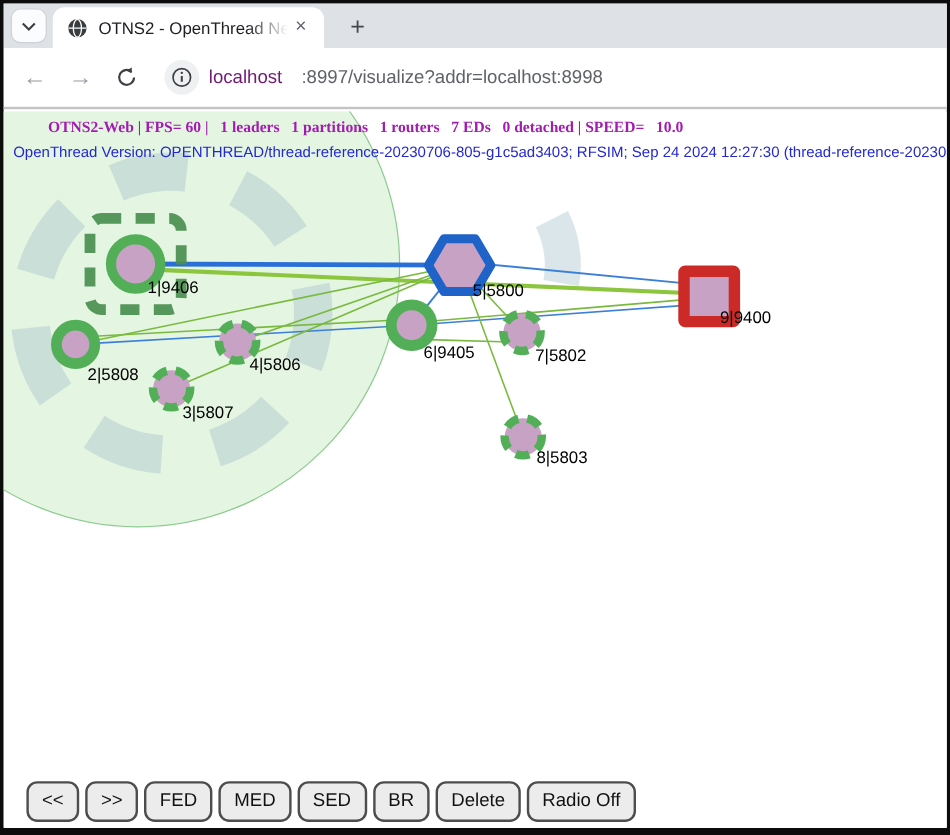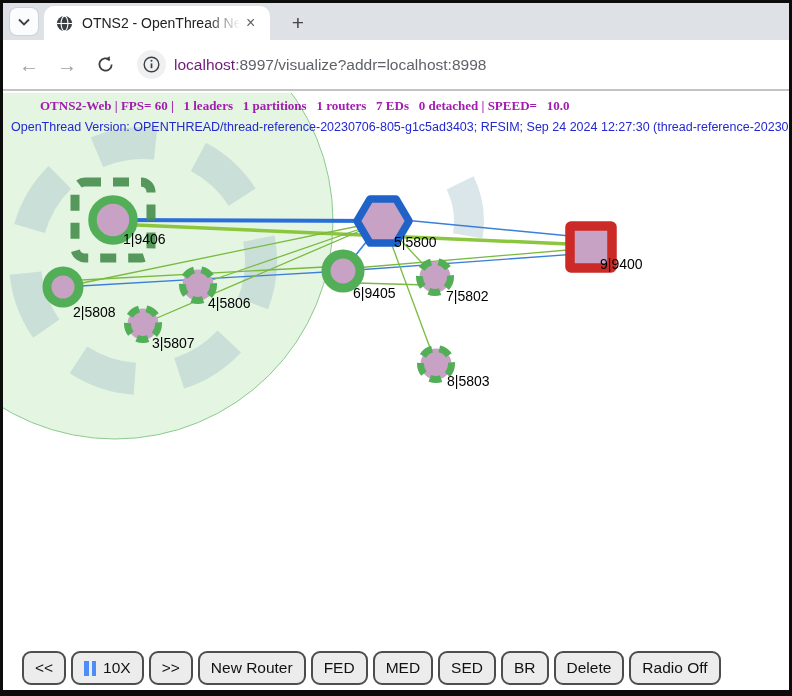--- a/index.html
+++ b/index.html
@@ -23,21 +23,21 @@
   .urlbar{position:absolute;left:0;top:37px;width:100%;height:51px;background:#fff;
        border-bottom:2px solid #c3c3c3;display:flex;align-items:center;}
   .navic{font-size:20px;line-height:20px;margin-left:18px;}
   .navic.back{color:#9aa0a6;margin-left:16px;}
   .navic.fwd{color:#9aa0a6;margin-left:18px;}
   .reload{margin-left:19px;width:19px;height:19px;}
   .infopill{margin-left:22px;width:29px;height:29px;border-radius:50%;background:#eef0f1;
        display:flex;align-items:center;justify-content:center;}
   .url{margin-left:8px;font-size:15.5px;white-space:nowrap;}
   .url .host{color:#701a75;}
-  .url .rest{color:#5f6368;}
+  .url .rest{color:#5f6368;margin-left:16px;}
   
   .canvas{position:absolute;left:0;top:90px;width:786px;height:596px;background:#fff;}
   #net-svg{position:absolute;left:0;top:0;}
   .status1{position:absolute;left:8px;top:5px;font-family:Liberation Serif, serif;
        font-weight:bold;font-size:13px;color:#a21caf;white-space:pre;margin-left:29px;}
   .status2{position:absolute;left:8px;top:27px;font-size:12.5px;color:#2328cf;white-space:pre;
        width:100%;overflow:hidden;}
   
   .toolbar{position:absolute;left:19px;bottom:4px;display:flex;gap:5px;align-items:center;}
   .tbtn{height:34px;background:#ececec;border:2.5px solid #4d4d4d;border-radius:9px;
@@ -125,29 +125,21 @@
         <text x="444" y="383" fill="#000000" font-size="14" font-family="Liberation Sans, sans-serif">8|5803</text>
         <text x="597" y="266" fill="#000000" font-size="14" font-family="Liberation Sans, sans-serif">9|9400</text>
       </svg>
     <div class="status1">OTNS2-Web | FPS= 60 |   1 leaders   1 partitions   1 routers   7 EDs   0 detached | SPEED=   10.0</div>
     <div class="status2">OpenThread Version: OPENTHREAD/thread-reference-20230706-805-g1c5ad3403; RFSIM; Sep 24 2024 12:27:30 (thread-reference-20230706-80</div>
     <div class="toolbar" id="toolbar">
         <div class="tbtn">
           <span>&lt;&lt;</span>
         </div>
         <div class="tbtn">
-          <span class="pbar"></span>
-          <span class="pbar second"></span>
-          <span>10X</span>
-        </div>
-        <div class="tbtn">
           <span>&gt;&gt;</span>
-        </div>
-        <div class="tbtn">
-          <span>New Router</span>
         </div>
         <div class="tbtn">
           <span>FED</span>
         </div>
         <div class="tbtn">
           <span>MED</span>
         </div>
         <div class="tbtn">
           <span>SED</span>
         </div>

